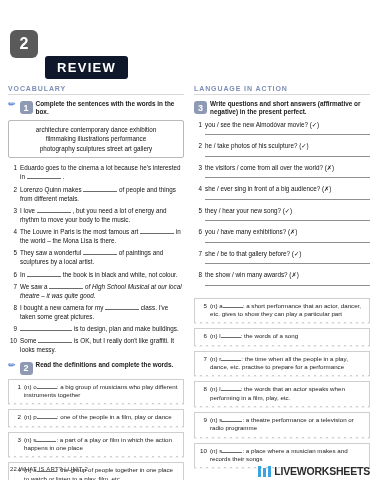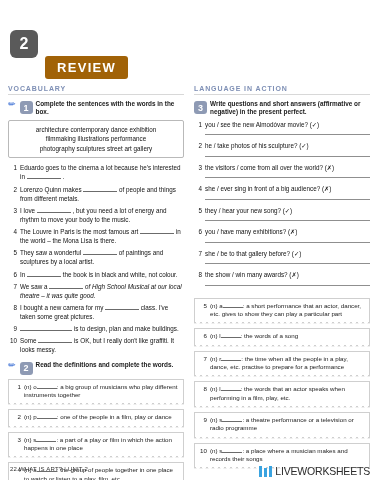--- a/index.html
+++ b/index.html
@@ -21,21 +21,21 @@
     display:flex;align-items:center;gap:7px;
     margin:2px 0 6px 2px;
   }
   .unit-badge{
     width:28px;height:28px;border-radius:6px;
     background:#5a5a5a;color:#fff;
     display:flex;align-items:center;justify-content:center;
     font-size:16px;font-weight:bold;
   }
   .review-pill{
-    background:#a16207;color:#fff;
+    background:#0f172a;color:#fff;
     font-size:13px;font-weight:bold;letter-spacing:1.3px;
     padding:4px 12px;border-radius:3px;margin-top:48px;
   }
   
   .cols{display:flex;gap:10px;}
   .col{width:176px;}
   .sec-title{
     color:#7e8fb5;font-size:7px;font-weight:bold;letter-spacing:.9px;
     border-bottom:1px solid #d8d8d8;padding-bottom:2px;margin-bottom:5px;
   }
@@ -109,21 +109,21 @@
     display:flex;align-items:center;gap:3px;
   }
   .brand-mark{
     width:13px;height:11px;
     background:
       linear-gradient(#3aa3e0,#3aa3e0) 0 0/3px 11px no-repeat,
       linear-gradient(#3aa3e0,#3aa3e0) 5px 2px/3px 9px no-repeat,
       linear-gradient(#3aa3e0,#3aa3e0) 10px 0/3px 11px no-repeat;
   }
   .brand-text{
-    font-size:10.5px;font-weight:normal;color:#2b2b2b;letter-spacing:-.2px;
+    font-size:10.5px;font-weight:bold;color:#2b2b2b;letter-spacing:-.2px;
   }
 </style>
 </head>
 <body>
 
 <div class="page">
 
   <div class="header">
     <div class="unit-badge">2</div>
     <div class="review-pill">REVIEW</div>

